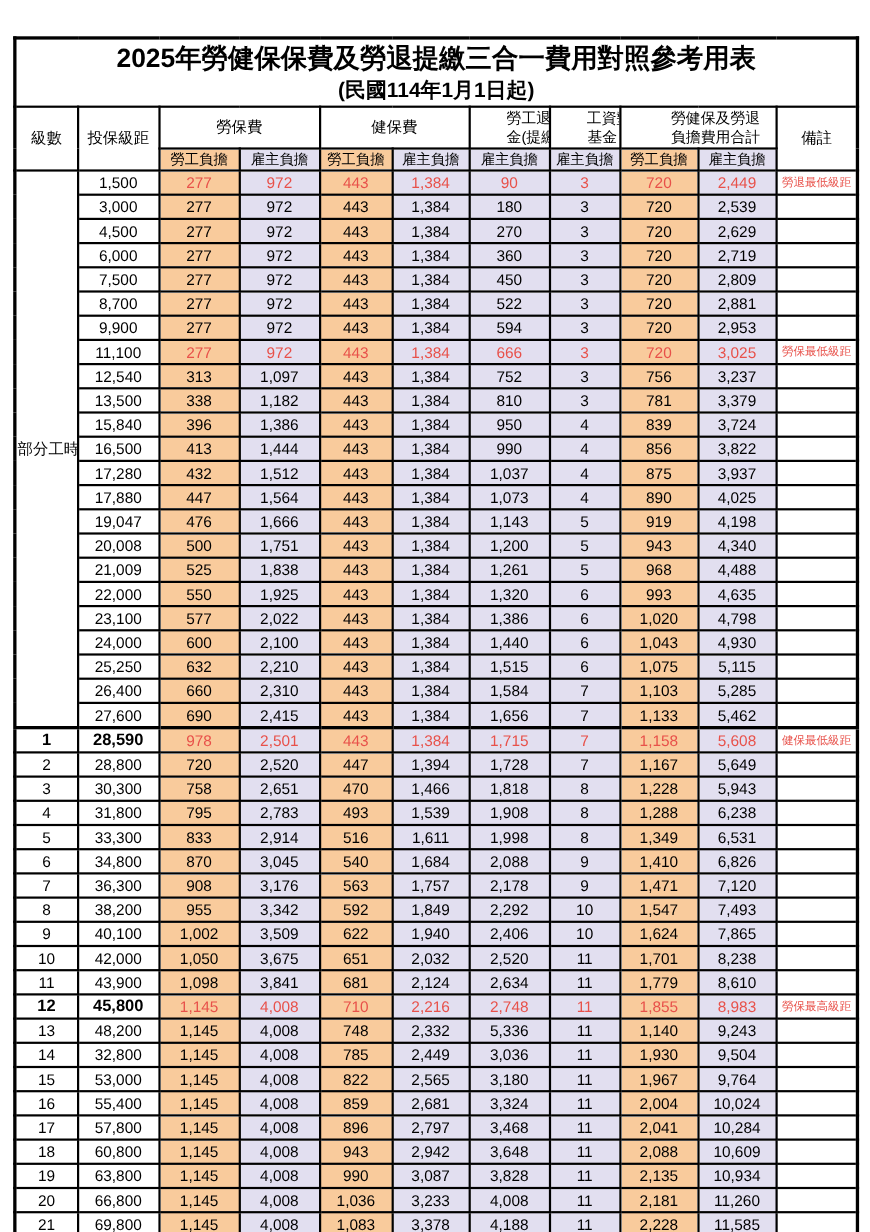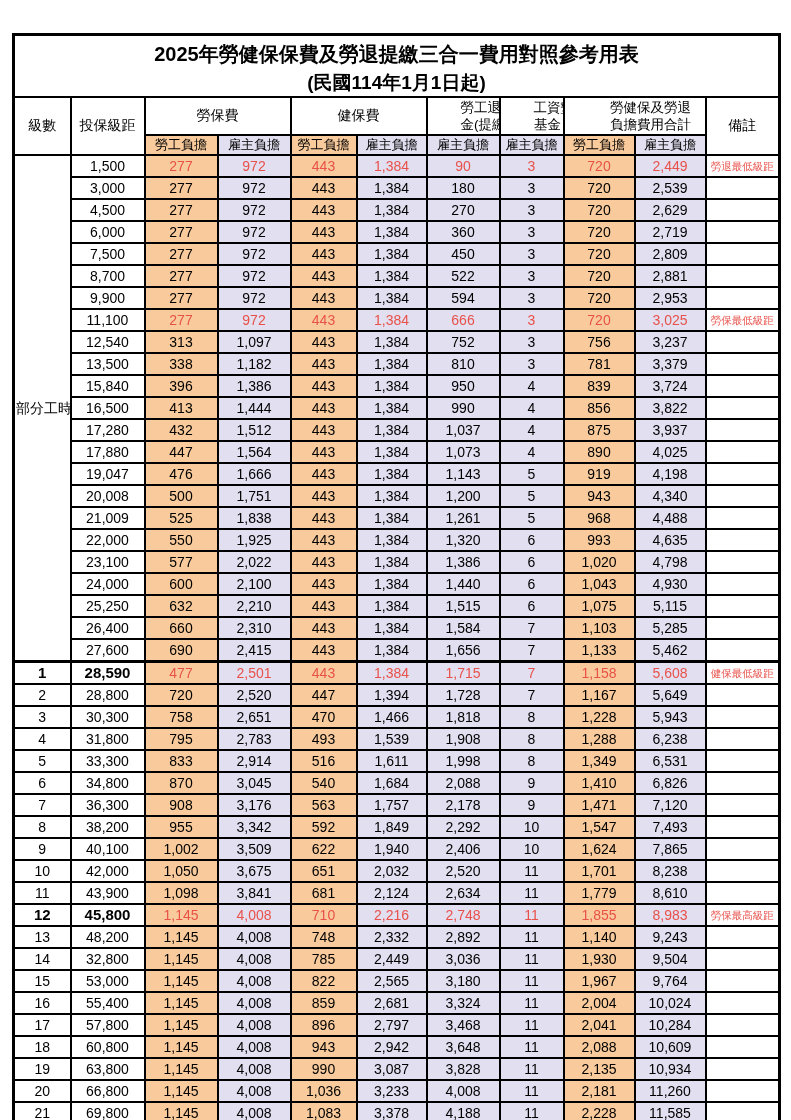--- a/index.html
+++ b/index.html
@@ -24,21 +24,21 @@
     border:2px solid #000;
     padding:0 1px;
     text-align:center;
     vertical-align:middle;
     white-space:nowrap;
     overflow:hidden;
     font-size:14px;
     font-weight:normal;
   }
   tr.title-row th{height:60px;border-bottom:2px solid #000;}
-  .title-line{font-size:20px;font-weight:bold;line-height:34px;}
+  .title-line{font-size:24px;font-weight:bold;line-height:34px;}
   .subtitle-line{font-size:19px;font-weight:bold;line-height:24px;}
   tr.header-row-1 th{height:36px;font-size:14px;}
   tr.header-row-2 th{height:18px;font-size:13px;}
   .two-line{line-height:17px;font-size:13.5px;margin-left:32px;}
   .emp{background:var(--emp-bg);}
   .er{background:var(--er-bg);}
   tbody tr{height:20px;}
   tbody td{line-height:20px;}
   td.part-time-cell{background:#fff;font-size:14px;margin-top:24px;}
   td.level-cell,td.bracket-cell{background:#fff;}
@@ -375,21 +375,21 @@
         <td class="er">1,384</td>
         <td class="er">1,656</td>
         <td class="er">7</td>
         <td class="emp">1,133</td>
         <td class="er">5,462</td>
         <td class="remark-cell"></td>
       </tr>
       <tr class="red-row bold-row section-start">
         <td class="level-cell">1</td>
         <td class="bracket-cell">28,590</td>
-        <td class="emp">477</td>
+        <td class="emp">978</td>
         <td class="er">2,501</td>
         <td class="emp">443</td>
         <td class="er">1,384</td>
         <td class="er">1,715</td>
         <td class="er">7</td>
         <td class="emp">1,158</td>
         <td class="er">5,608</td>
         <td class="remark-cell">健保最低級距</td>
       </tr>
       <tr>
@@ -535,21 +535,21 @@
         <td class="er">8,983</td>
         <td class="remark-cell">勞保最高級距</td>
       </tr>
       <tr>
         <td class="level-cell">13</td>
         <td class="bracket-cell">48,200</td>
         <td class="emp">1,145</td>
         <td class="er">4,008</td>
         <td class="emp">748</td>
         <td class="er">2,332</td>
-        <td class="er">2,892</td>
+        <td class="er">5,336</td>
         <td class="er">11</td>
         <td class="emp">1,140</td>
         <td class="er">9,243</td>
         <td class="remark-cell"></td>
       </tr>
       <tr>
         <td class="level-cell">14</td>
         <td class="bracket-cell">32,800</td>
         <td class="emp">1,145</td>
         <td class="er">4,008</td>

